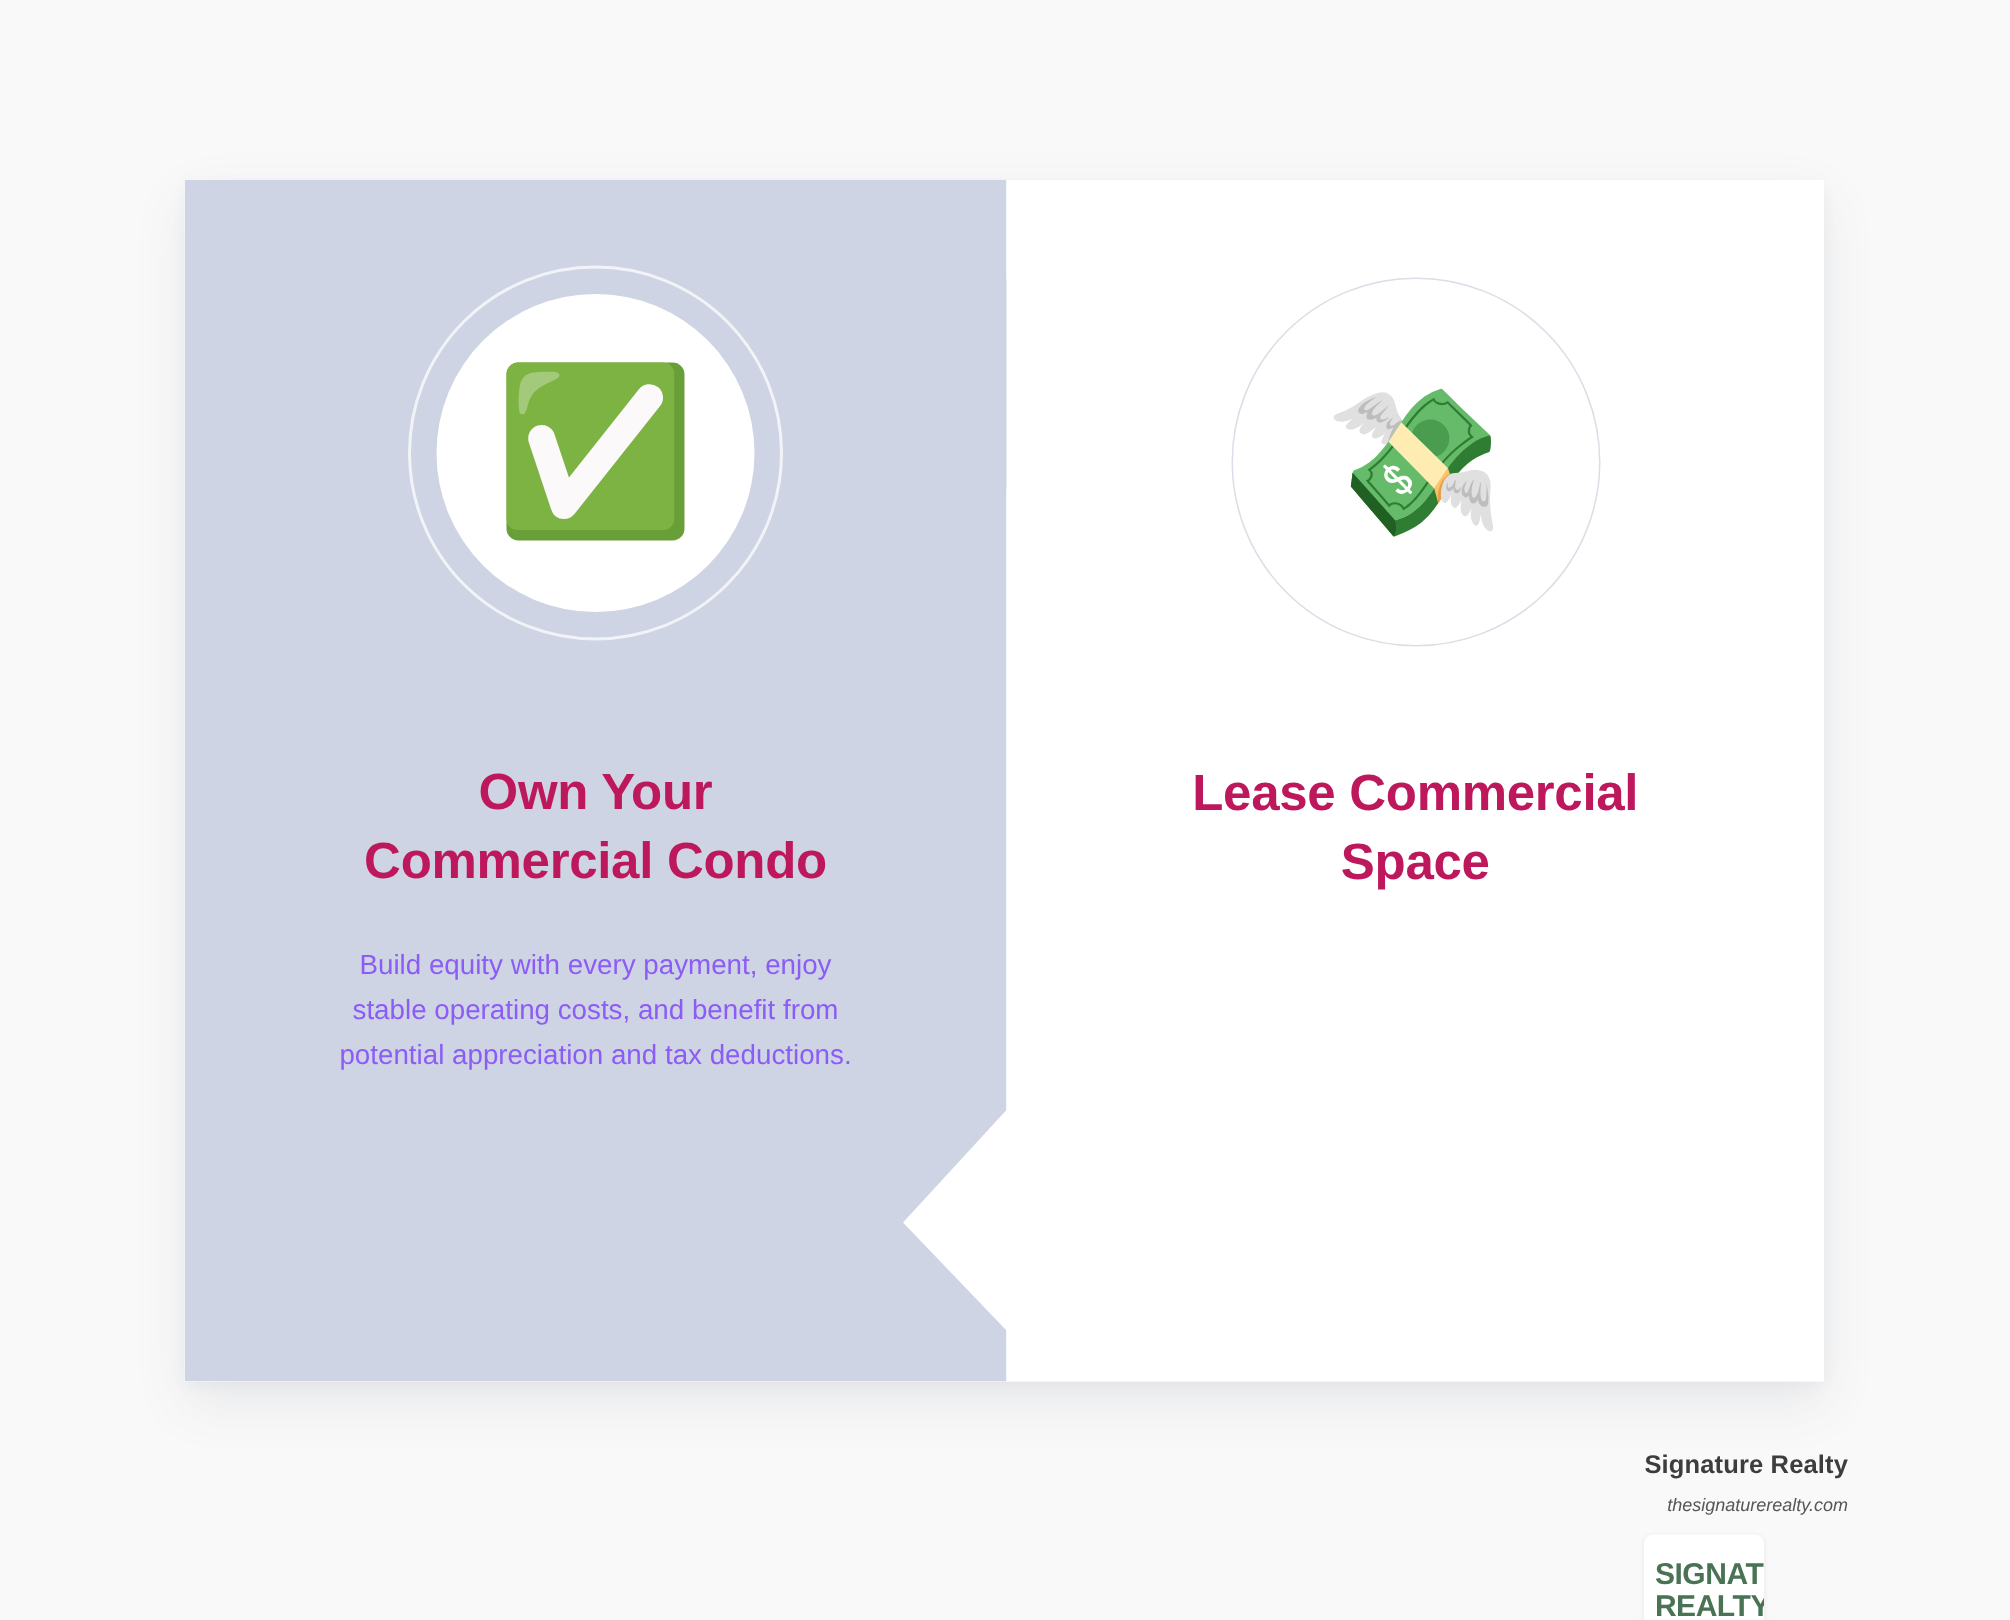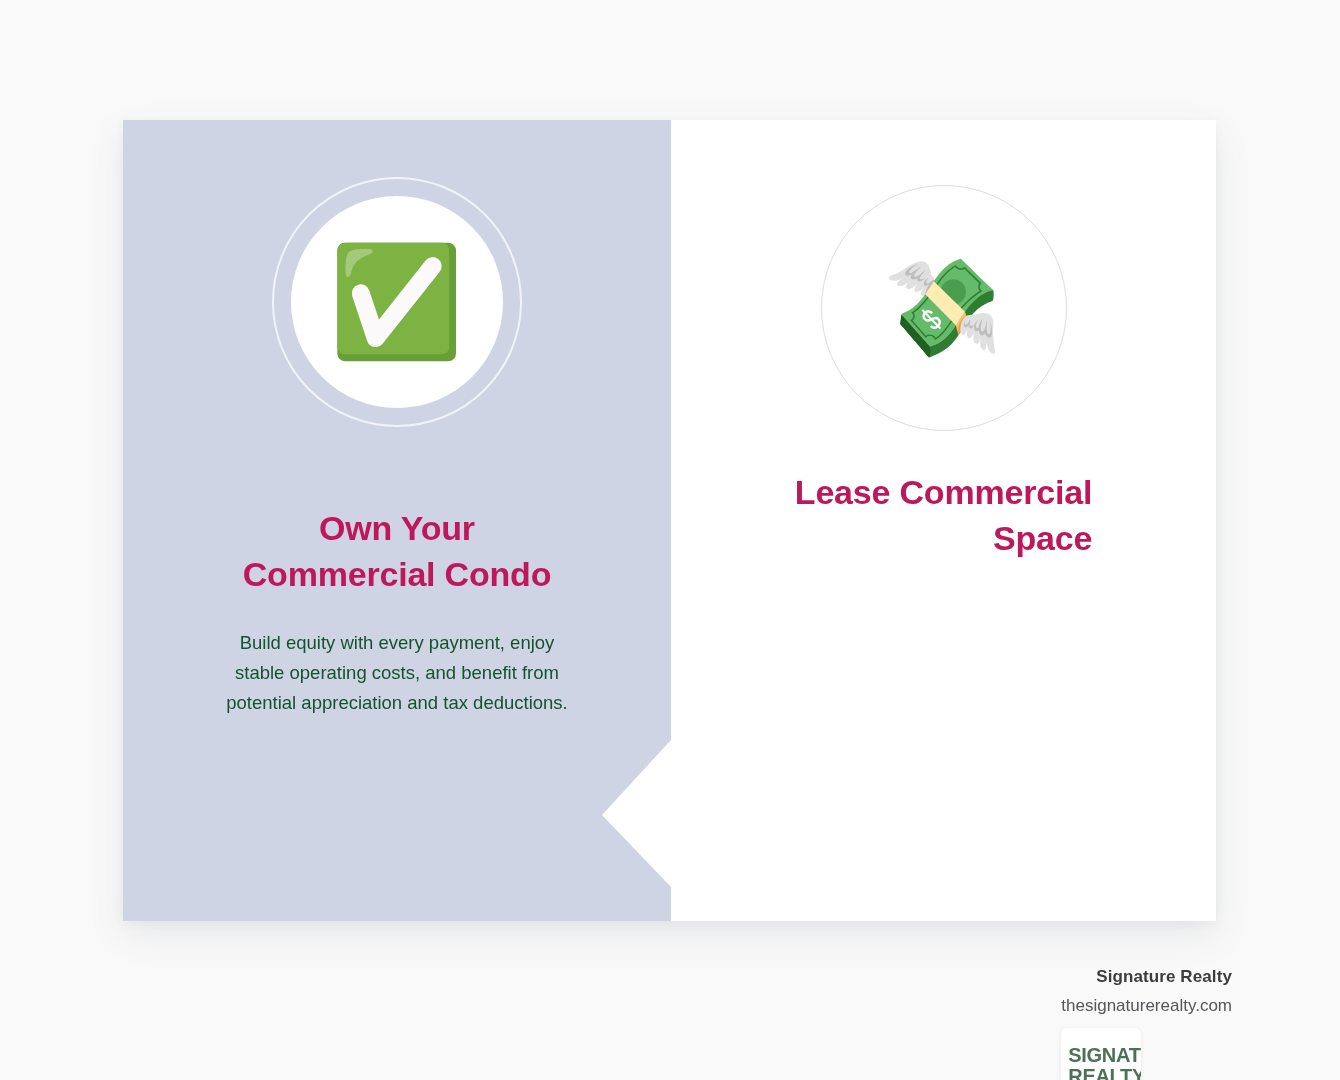--- a/index.html
+++ b/index.html
@@ -126,24 +126,24 @@
     color: #be185d;
     font-size: 34px;
     font-weight: bold;
     line-height: 1.36;
     text-align: center;
     letter-spacing: -0.2px;
     white-space: pre-line;
   }
 
   .heading-own   { margin-top: 78px; }
-  .heading-lease { margin-top: 38px; text-align: right; }
+  .heading-lease { margin-top: 75px; }
 
   .body-copy {
-    color: #14532d;
+    color: #8b5cf6;
     font-size: 18.5px;
     line-height: 1.62;
     text-align: center;
     white-space: pre-line;
   }
 
   .body-own   { margin-top: 31px; width: 420px; }
   .body-lease { margin-top: 32px; width: 430px; }
 
   
@@ -164,21 +164,22 @@
   .brand-name {
     color: #3d3d3d;
     font-size: 17px;
     font-weight: bold;
     letter-spacing: 0.1px;
   }
 
   .brand-site {
     margin-top: 12px;
     color: #55565a;
-    font-size: 17px;
+    font-size: 12px;
+    font-style: italic;
   }
 
   .brand-logo {
     width: 80px;
     height: 74px;
     background: #ffffff;
     border-radius: 6px;
     box-shadow: 0 1px 4px rgba(0, 0, 0, 0.08);
     overflow: hidden;
     position: relative;

